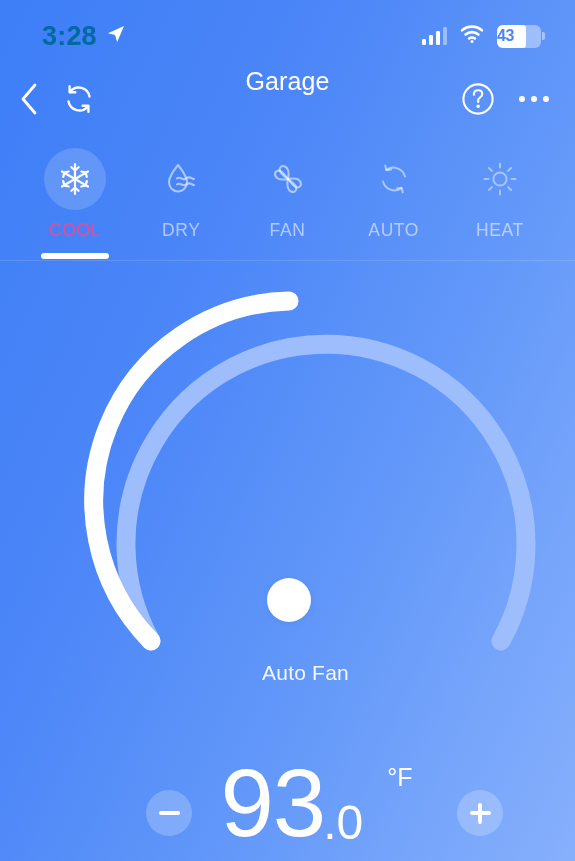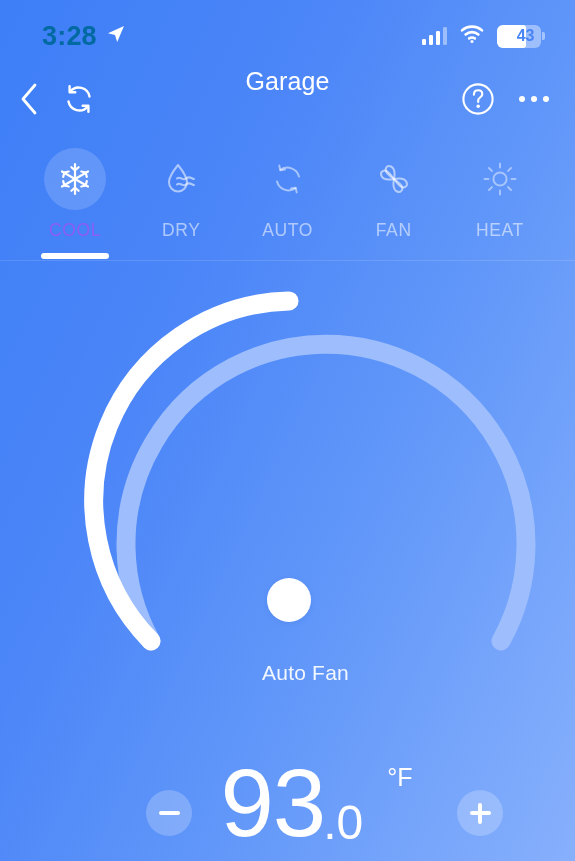--- a/index.html
+++ b/index.html
@@ -83,21 +83,21 @@
     position: absolute;
     left: 0; top: 0; bottom: 0;
     width: 66%;
     border-radius: 6px 3px 3px 6px;
     background: #ffffff;
   }
   .battery-text {
     position: relative;
     z-index: 2;
     width: 100%;
-    text-align: right;
+    text-align: left;
     font-size: 16px;
     font-weight: bold;
     color: #4a85f7;
     letter-spacing: -0.3px;
     padding-right: 7px;
   }
 
   
   .nav-bar {
     height: 68px;
@@ -181,21 +181,21 @@
   }
   .mode.active .mode-icon {
     background: rgba(255,255,255,0.16);
   }
   .mode-label {
     margin-top: 10px;
     font-size: 17.5px;
     letter-spacing: 0.6px;
     color: rgba(255,255,255,0.55);
   }
-  .mode.active .mode-label { color: #8b5cf6; }
+  .mode.active .mode-label { color: #ec4899; }
   .mode-underline {
     position: absolute;
     bottom: 0;
     width: 68px;
     height: 6px;
     border-radius: 3px;
     background: transparent;
   }
   .mode.active .mode-underline { background: #ffffff; }
 
@@ -396,43 +396,43 @@
         <path d="M14 17.5 C17 14.8 20 20.2 23 17.5 C26.5 14.4 29 18 31 18" stroke="rgba(255,255,255,0.55)" stroke-width="2" fill="none" stroke-linecap="round"></path>
         <path d="M14 23.5 C17 20.8 20 26.2 23 23.5 C26.5 20.4 29 24 31 24" stroke="rgba(255,255,255,0.55)" stroke-width="2" fill="none" stroke-linecap="round"></path>
       </svg>
     </span>
     <span class="mode-label">DRY</span>
     <span class="mode-underline"></span>
   </div>
 
   <div class="mode">
     <span class="mode-icon">
-      <svg width="36" height="36" viewBox="0 0 36 36">
-        <path d="M29 15.5 A12 12 0 0 0 10.5 8.8" stroke="rgba(255,255,255,0.5)" stroke-width="2" fill="none" stroke-linecap="round"></path>
-        <path d="M7 20.5 A12 12 0 0 0 25.5 27.2" stroke="rgba(255,255,255,0.5)" stroke-width="2" fill="none" stroke-linecap="round"></path>
-        <path d="M9.3 4.6 L10.3 9.3 L15 8.4" stroke="rgba(255,255,255,0.5)" stroke-width="2" fill="none" stroke-linecap="round" stroke-linejoin="round"></path>
-        <path d="M26.7 31.4 L25.7 26.7 L21 27.6" stroke="rgba(255,255,255,0.5)" stroke-width="2" fill="none" stroke-linecap="round" stroke-linejoin="round"></path>
-      </svg>
-    </span>
-    <span class="mode-label">AUTO</span>
-    <span class="mode-underline"></span>
-  </div>
-
-  <div class="mode">
-    <span class="mode-icon">
       <svg width="38" height="38" viewBox="0 0 38 38">
         <g stroke="rgba(255,255,255,0.55)" stroke-width="2" fill="none" stroke-linejoin="round" stroke-linecap="round">
           <path d="M19 19 C19 19 21.5 9 16 6.5 C11.5 4.5 9 9.5 12 13 C14.3 15.7 19 19 19 19 Z"></path>
           <path d="M19 19 C19 19 29 16.5 31.5 22 C33.5 26.5 28.5 29 25 26 C22.3 23.7 19 19 19 19 Z"></path>
           <path d="M19 19 C19 19 16.5 29 22 31.5 C26.5 33.5 29 28.5 26 25 C23.7 22.3 19 19 19 19 Z"></path>
           <path d="M19 19 C19 19 9 21.5 6.5 16 C4.5 11.5 9.5 9 13 12 C15.7 14.3 19 19 19 19 Z"></path>
         </g>
       </svg>
     </span>
     <span class="mode-label">FAN</span>
+    <span class="mode-underline"></span>
+  </div>
+
+  <div class="mode">
+    <span class="mode-icon">
+      <svg width="36" height="36" viewBox="0 0 36 36">
+        <path d="M29 15.5 A12 12 0 0 0 10.5 8.8" stroke="rgba(255,255,255,0.5)" stroke-width="2" fill="none" stroke-linecap="round"></path>
+        <path d="M7 20.5 A12 12 0 0 0 25.5 27.2" stroke="rgba(255,255,255,0.5)" stroke-width="2" fill="none" stroke-linecap="round"></path>
+        <path d="M9.3 4.6 L10.3 9.3 L15 8.4" stroke="rgba(255,255,255,0.5)" stroke-width="2" fill="none" stroke-linecap="round" stroke-linejoin="round"></path>
+        <path d="M26.7 31.4 L25.7 26.7 L21 27.6" stroke="rgba(255,255,255,0.5)" stroke-width="2" fill="none" stroke-linecap="round" stroke-linejoin="round"></path>
+      </svg>
+    </span>
+    <span class="mode-label">AUTO</span>
     <span class="mode-underline"></span>
   </div>
 
   <div class="mode">
     <span class="mode-icon">
       <svg width="36" height="36" viewBox="0 0 36 36">
         <circle cx="18" cy="18" r="6.6" stroke="rgba(255,255,255,0.45)" stroke-width="2" fill="none"></circle>
         <g stroke="rgba(255,255,255,0.45)" stroke-width="2" stroke-linecap="round">
           <path d="M18 2.5 L18 6.5"></path>
             <path d="M18 29.5 L18 33.5"></path>

